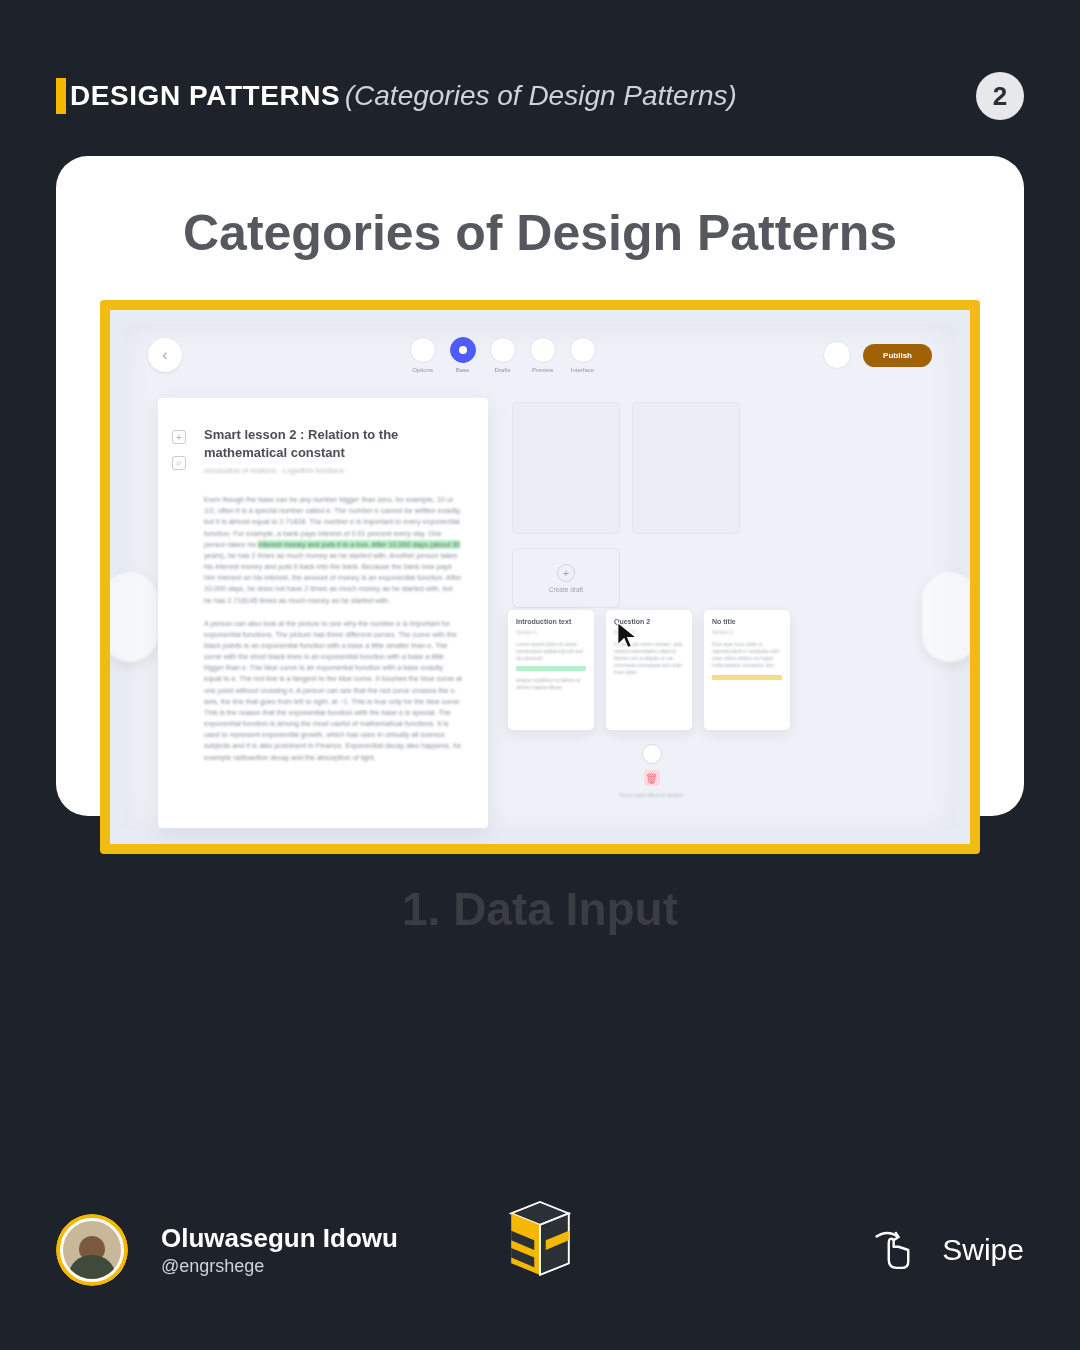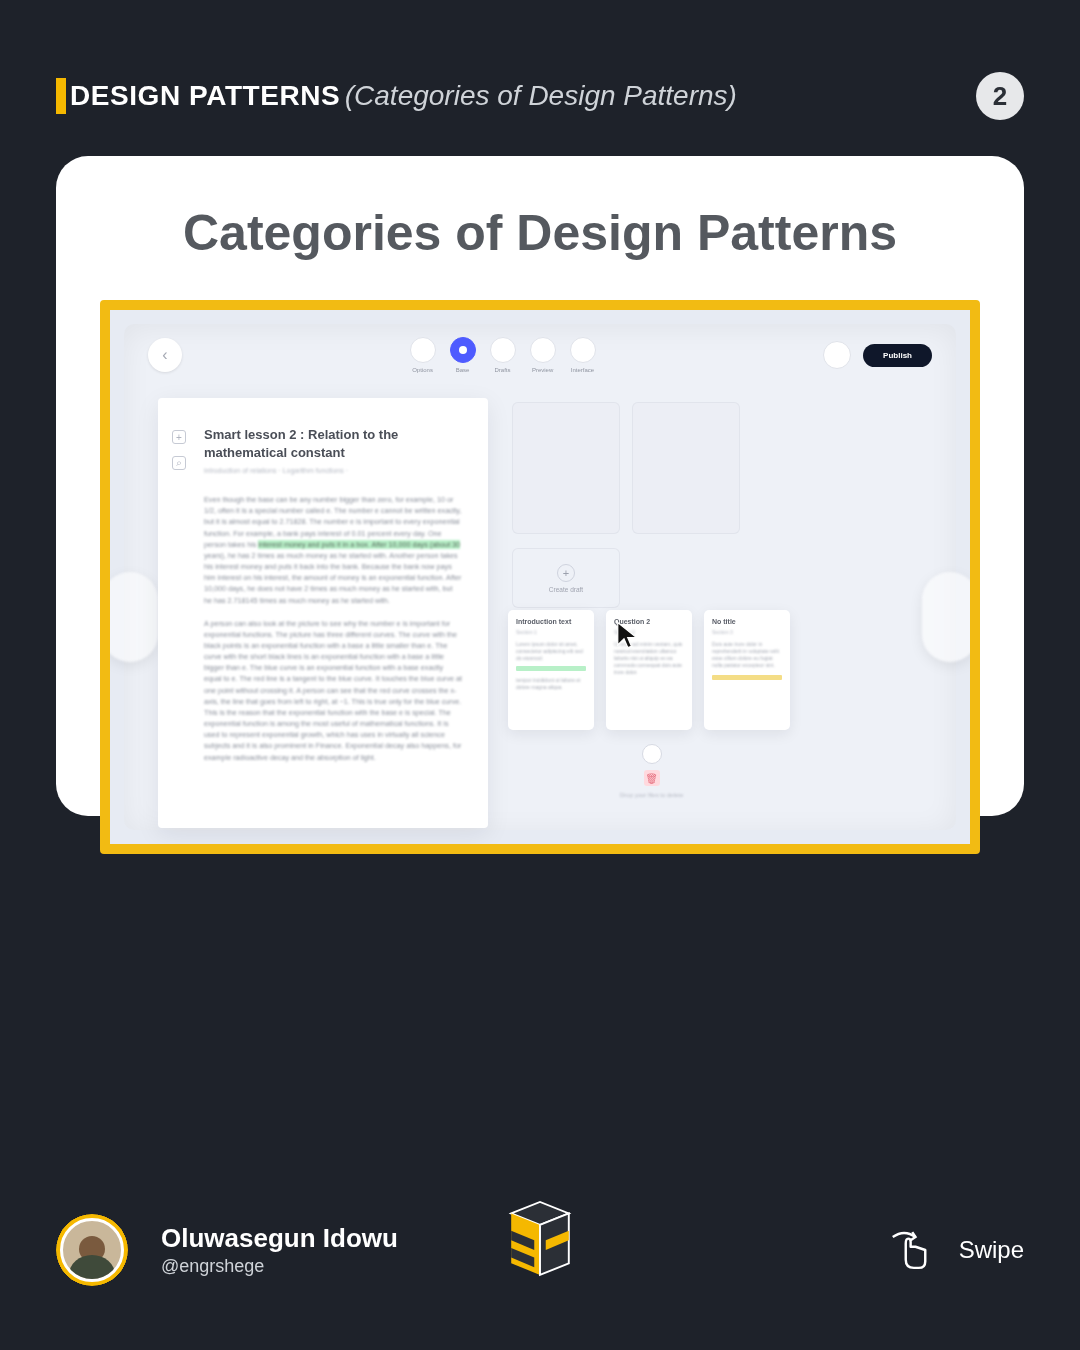--- a/index.html
+++ b/index.html
@@ -99,21 +99,21 @@
   .tab-dot.active { background:#4e5bff; border-color:#4e5bff; }
   .tab-dot.active::after{content:"";width:8px;height:8px;border-radius:50%;background:#fff;}
   .tab-lbl { font-size:6px; color:#9095a1; filter: blur(0.7px); }
   .right-chips { display:flex; gap:12px; align-items:center; }
   .dot-chip {
     width: 28px; height: 28px; border-radius: 50%;
     background:#fff; border:1px solid #e0e3ea;
   }
   .pub-btn {
     padding: 7px 20px; border-radius: 18px;
-    background:#0f172a; color:#fff;
+    background:#a16207; color:#fff;
     font-size:8px; font-weight:600;
     filter: blur(0.7px);
   }
 
   
   .doc-panel {
     position:absolute; top:74px; left:34px;
     width: 330px; height: 430px;
     background:#fff; border-radius:4px;
     box-shadow: 0 6px 24px rgba(20,24,40,.08);
@@ -229,21 +229,21 @@
   .author-name { font-size:26px; font-weight:700; }
   .author-handle { font-size:18px; color:#cfd3d8; margin-top:2px; }
 
   .logo {
     position:absolute; left:50%; transform:translateX(-50%);
   }
   .logo svg { width: 96px; height: 96px; }
 
   .swipe {
     margin-left:auto; display:flex; align-items:center; gap:24px;
-    color:#fff; font-size:24px; font-weight:500;text-align:center;
+    color:#fff; font-size:30px; font-weight:500;text-align:center;
   }
   .swipe svg { width:52px; height:52px; stroke:#fff; }
 
 </style>
 </head>
 <body>
 
 <div class="header">
   <div class="header-bar"></div>
   <div>
@@ -339,20 +339,21 @@
         <div class="drop-lbl">Drop your files to delete</div>
       </div>
 
       <svg class="cursor" viewBox="0 0 24 24">
         <path d="M3 2 L3 20 L8 15 L11 22 L14 21 L11 14 L18 14 Z" fill="#111" stroke="#fff" stroke-width="1"></path>
       </svg>
 
     </div>
   </div>
 
+  <div class="card-caption">1. Data Input</div>
 </div>
 
 <div class="footer">
   <div class="avatar-wrap">
     <div class="avatar"></div>
   </div>
   <div class="author">
     <div class="author-name">Oluwasegun Idowu</div>
     <div class="author-handle">@engrshege</div>
   </div>

